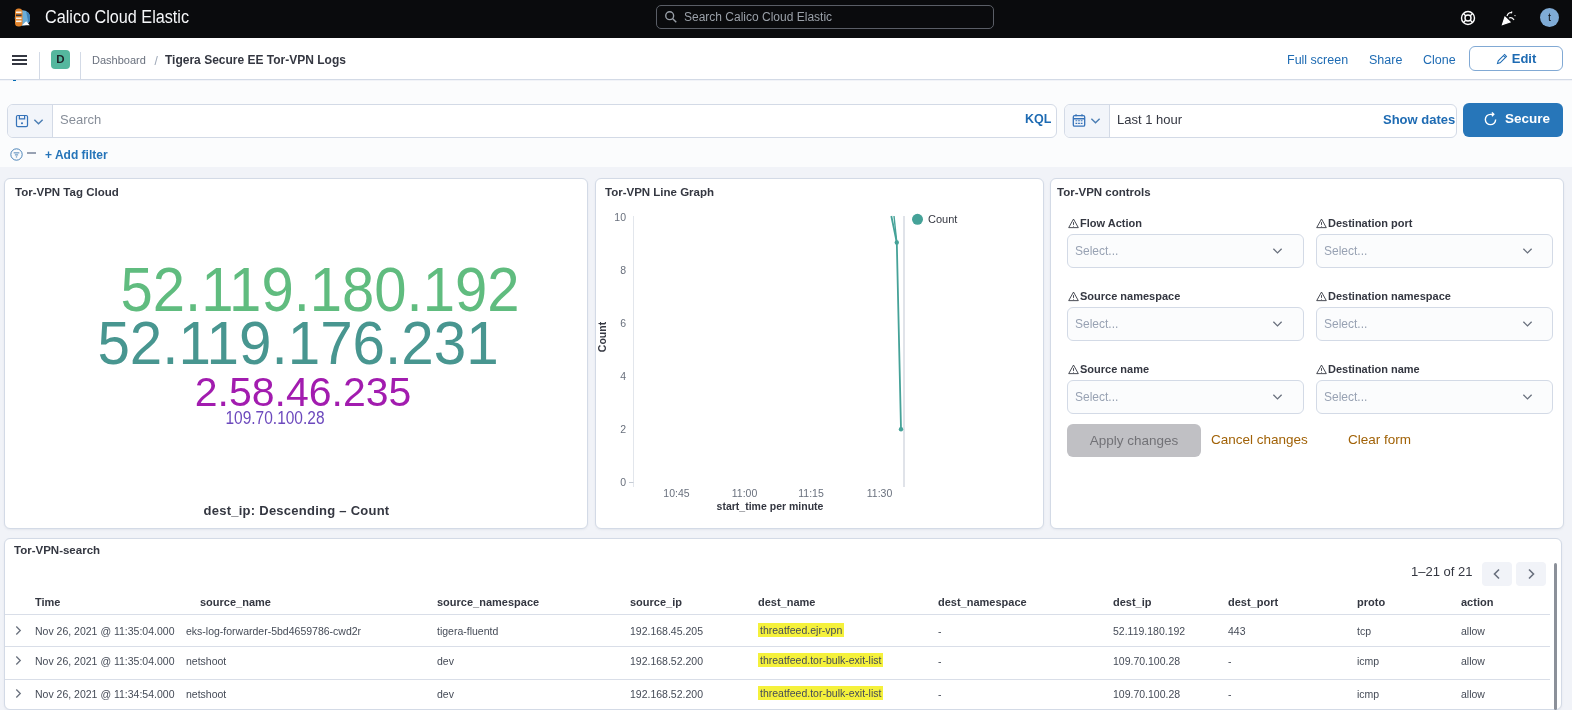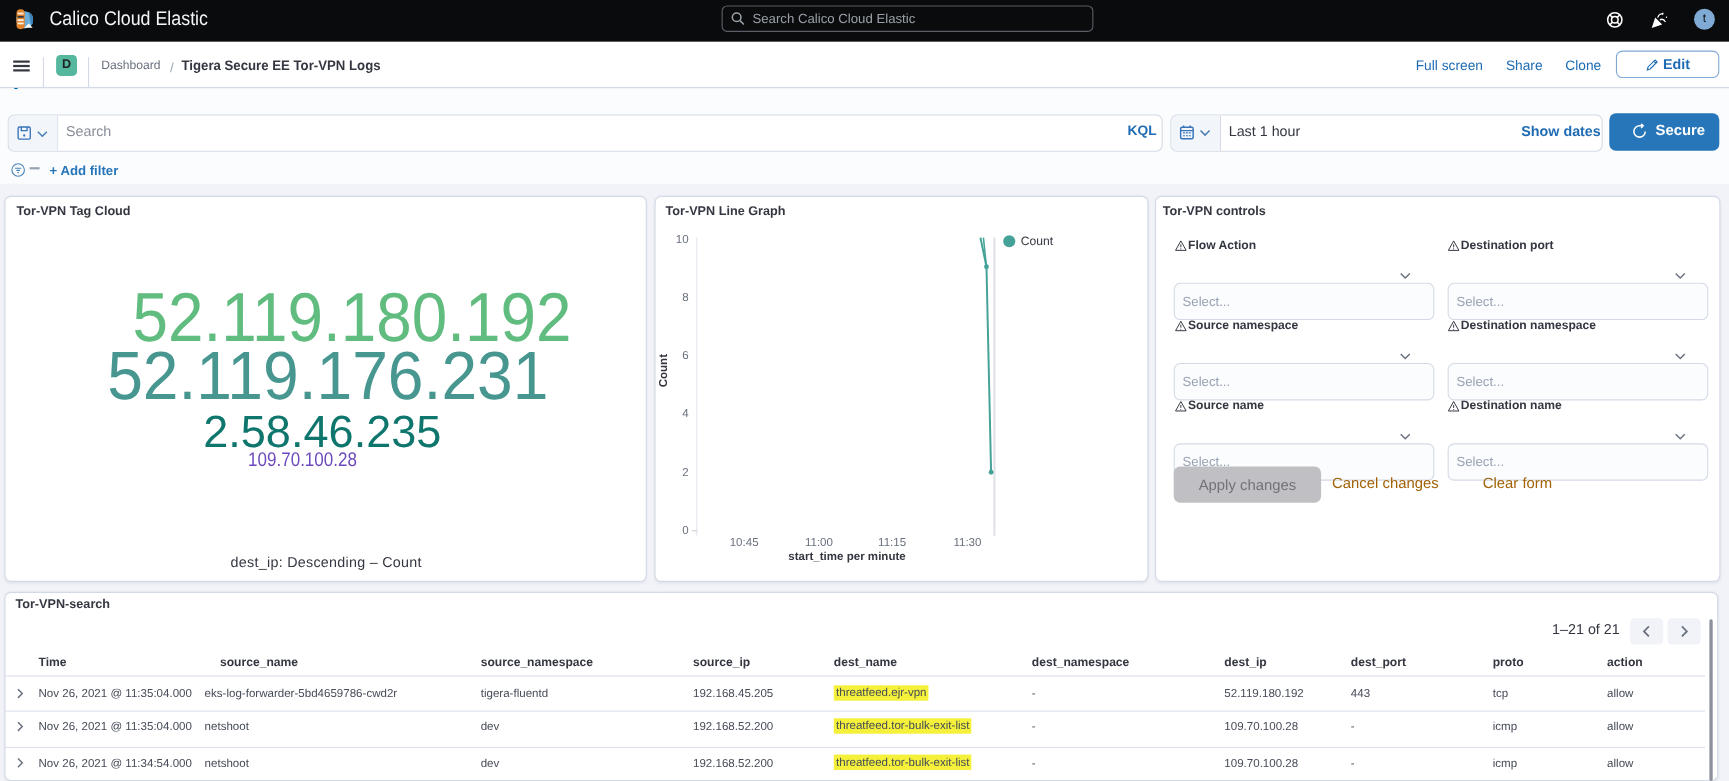--- a/index.html
+++ b/index.html
@@ -44,27 +44,27 @@
 #panel1 { left:4px; top:178px; width:584px; height:351px; }
 #panel2 { left:595px; top:178px; width:449px; height:351px; }
 #panel3 { left:1050px; top:178px; width:514px; height:351px; }
 #panel4 { left:4px; top:538px; width:1558px; height:172px; }
 .ptitle { color:#343741; font-size:11.5px; font-weight:700; }
 
 
 .tag { left:0; width:584px; text-align:center; white-space:nowrap; line-height:1; }
 #tag1 { left:28px; top:258px; font-size:63px; color:#60bc7f; transform:scaleX(0.921); }
 #tag2 { left:6px; top:312px; font-size:62px; color:#489690; transform:scaleX(0.941); }
-#tag3 { left:1px; top:372px; font-size:41px; color:#0f766e; }
+#tag3 { left:11px; top:372px; font-size:41px; color:#a21caf; }
 #tag4 { left:-17px; top:409px; font-size:18px; color:#6c49bd; transform:scaleX(0.86); }
-#tagcaption { left:0; top:503px; width:593px; text-align:center; color:#343741; font-size:13px; font-weight:400; letter-spacing:0.25px; }
+#tagcaption { left:0; top:503px; width:593px; text-align:center; color:#343741; font-size:13px; font-weight:700; letter-spacing:0.25px; }
 
 
 .ctl-label { color:#343741; font-size:11px; font-weight:700; }
-.ctl-select { width:237px; height:34px; background:#fbfcfd; border:1px solid #d3dae6; border-radius:6px; color:#98a2b3; font-size:12px; line-height:32px; padding-left:7px;margin-top:23px; }
+.ctl-select { width:237px; height:34px; background:#fbfcfd; border:1px solid #d3dae6; border-radius:6px; color:#98a2b3; font-size:12px; line-height:32px; padding-left:7px; }
 #applyBtn { left:1067px; top:424px; width:134px; height:33px; background:#c0c0c4; border-radius:6px; color:#727277; font-size:13.5px; font-weight:400; text-align:center; line-height:33px; }
 .graybtn { top:432px; color:#a16207; font-size:13.5px; font-weight:400; }
 
 
 .th { top:596px; color:#343741; font-size:11px; font-weight:700; }
 .tr-line { left:5px; width:1545px; height:1px; background:#d9dee8; }
 .td { color:#454b57; font-size:10.5px; white-space:nowrap; }
 .hl { background:#f5f13b; padding:1px 2px; }
 #pag { left:1411px; top:564px; color:#343741; font-size:13px; }
 .pagbtn { top:562px; width:30px; height:24px; background:#f1f3f8; border-radius:4px; }

